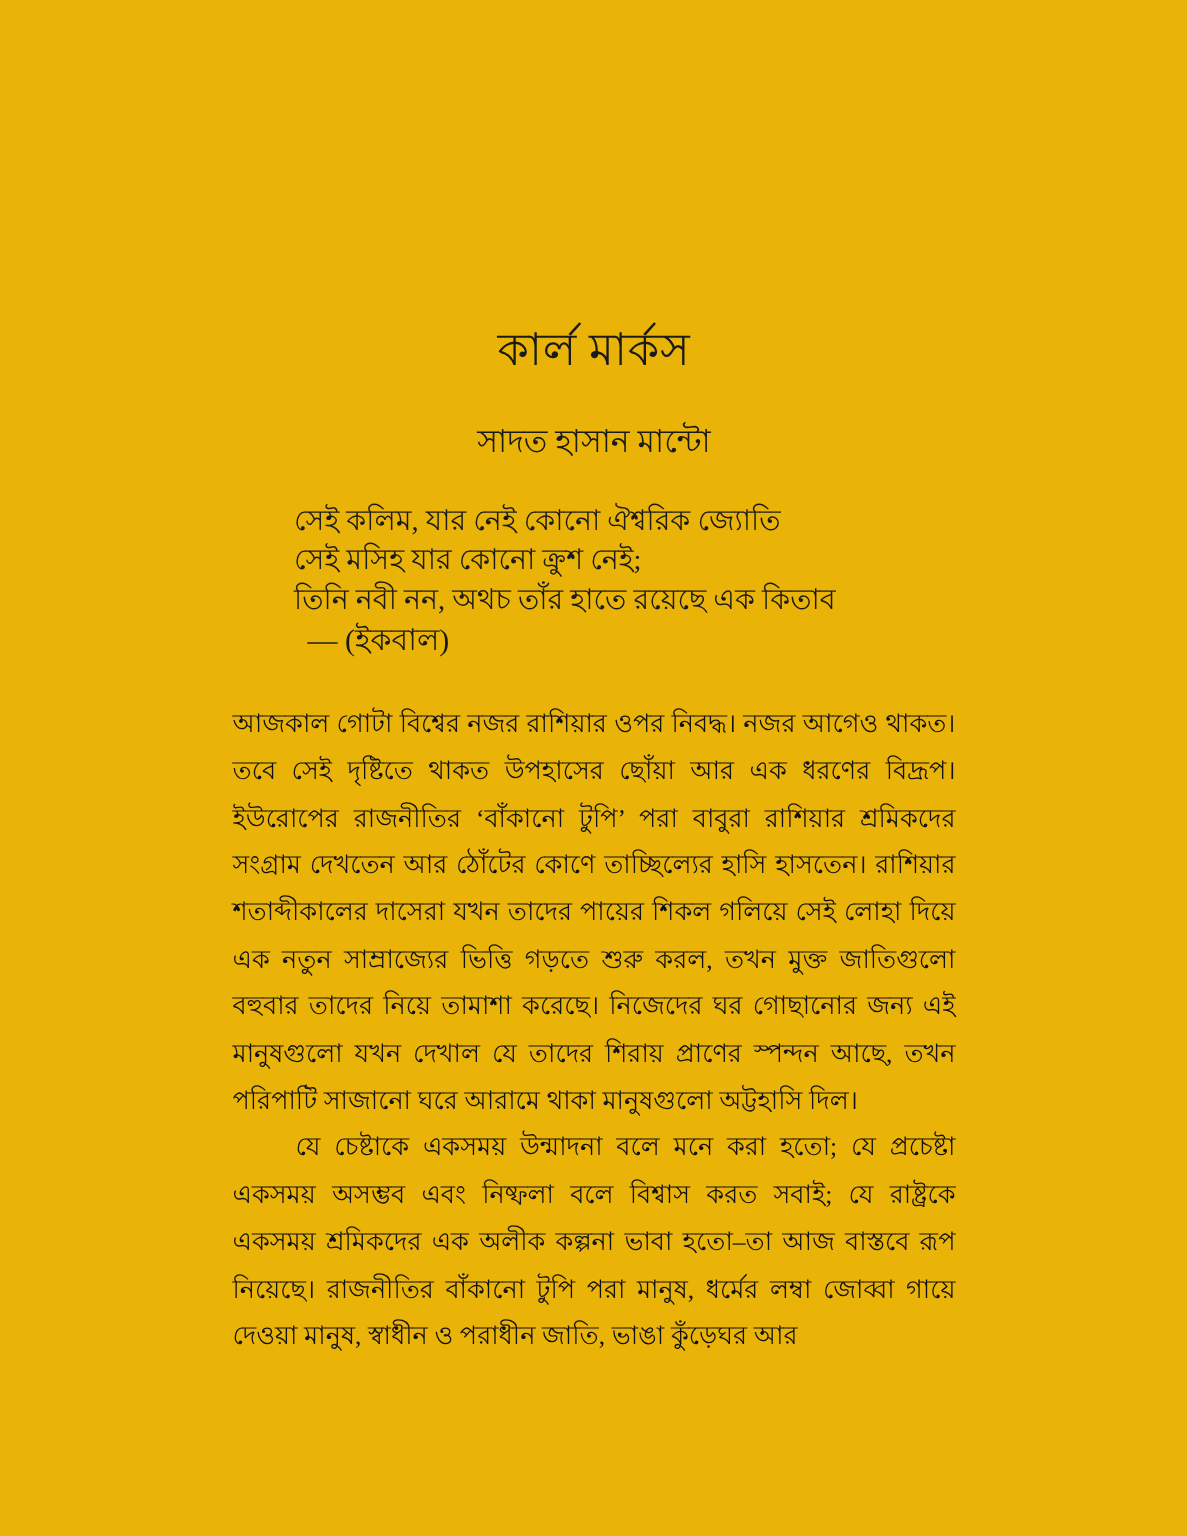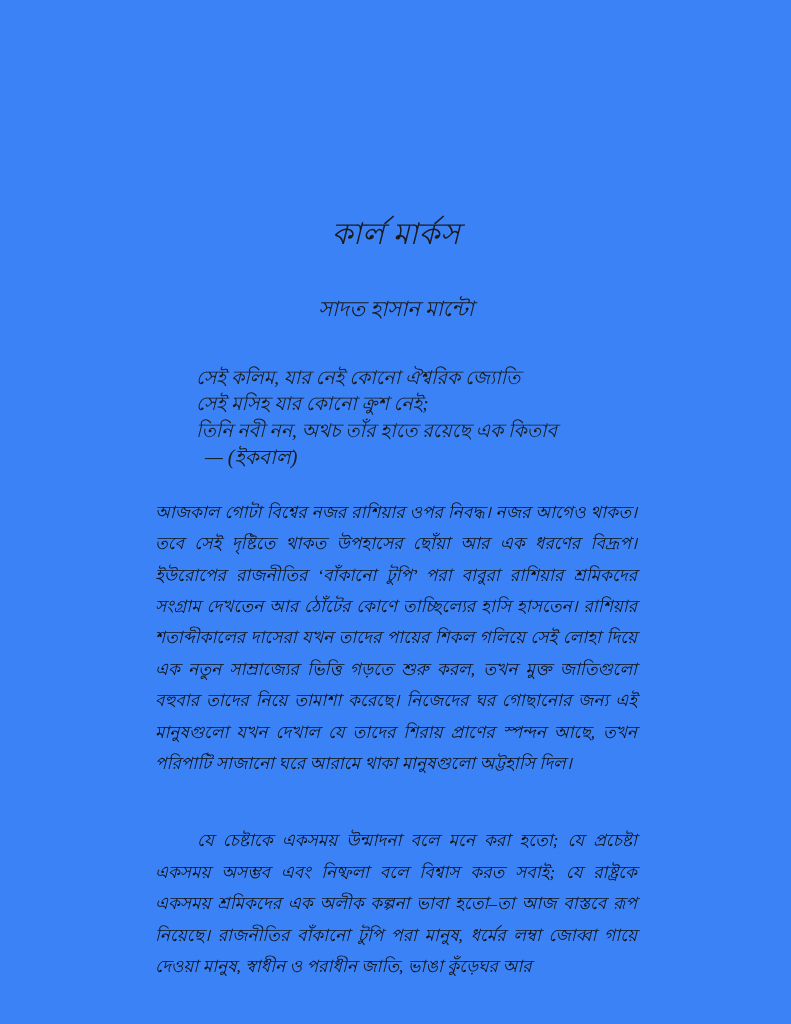--- a/index.html
+++ b/index.html
@@ -11,24 +11,23 @@
 
   body {
     font-family: "Liberation Serif", "DejaVu Serif", serif;
     color: #000000;
   }
 
   .page {
     position: relative;
     width: 791px;
     height: 1024px;
-    background: #3b82f6;
+    background: #eab308;
     overflow: hidden;
     box-sizing: border-box;
-    font-style: italic;
   }
 
   .content {
     position: absolute;
     left: 155px;
     top: 0;
     width: 482px;
   }
 
   
@@ -43,21 +42,21 @@
     letter-spacing: 0.5px;
     color: #1a1a1a;
     margin: 0;
     font-weight: 400;
   }
 
   .doc-author {
     font-size: 21px;
     line-height: 1.3;
     color: #1a1a1a;
-    margin: 15px;
+    margin: 0;
     padding-top: 28px;
     font-weight: 400;
   }
 
   
   .epigraph {
     margin: 0;
     padding: 27px 0 0 41px;
     border: 0;
   }
@@ -91,21 +90,20 @@
     text-justify: inter-word;
     word-spacing: 0.2px;
   }
 
   .body-par + .body-par {
     text-indent: 42px;
   }
 
   .body-par:last-child {
     text-align: justify;
-    margin-top: 46px;
   }
 </style>
 </head>
 <body>
 
 <div class="page">
   <div class="content">
 
     <div class="title-block">
       <h1 class="doc-title">কার্ল মার্কস</h1>

